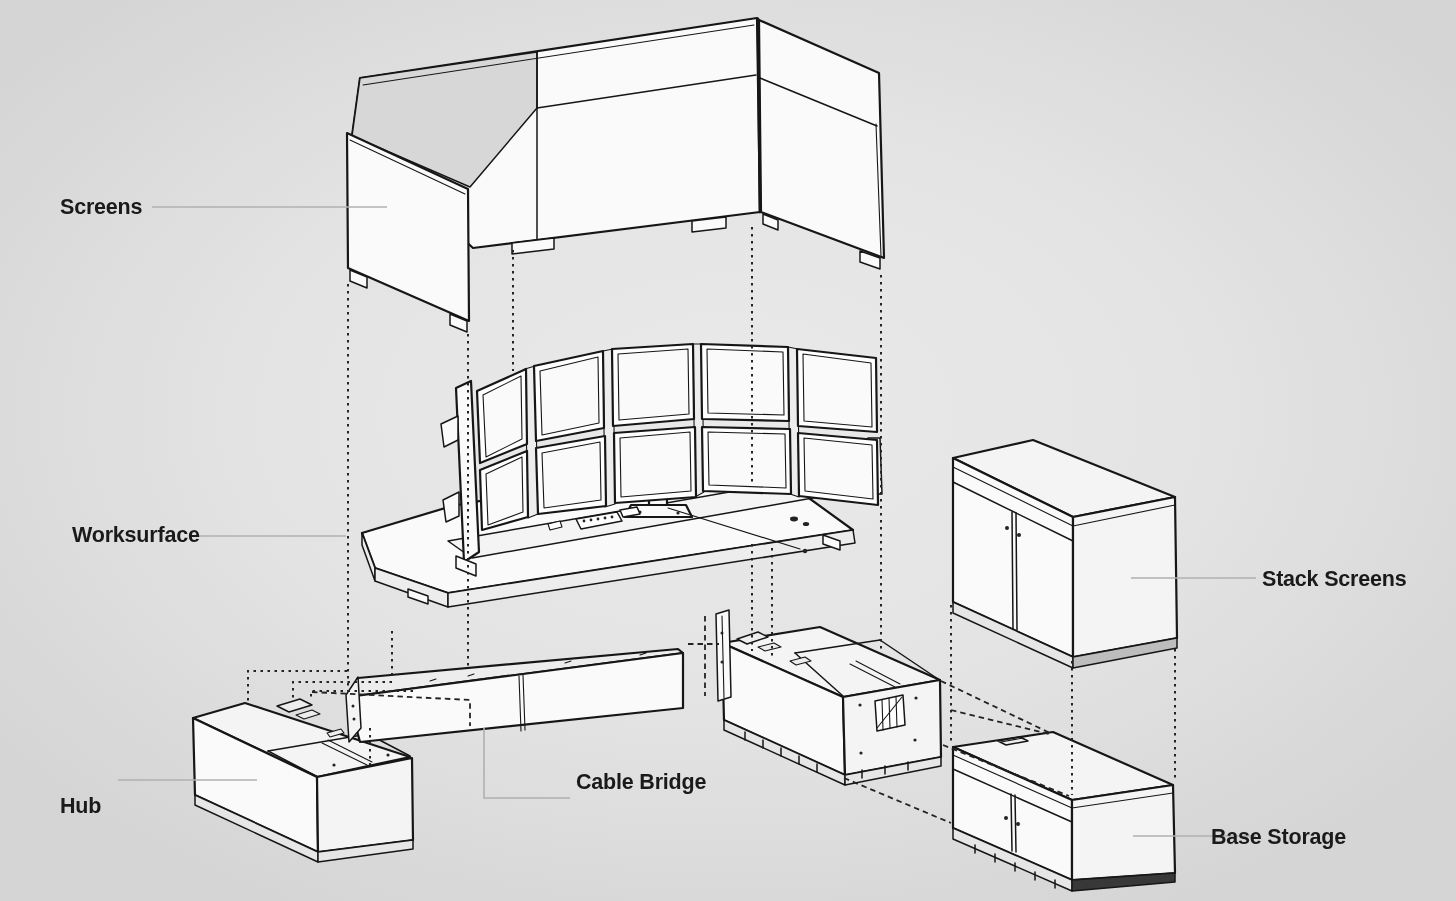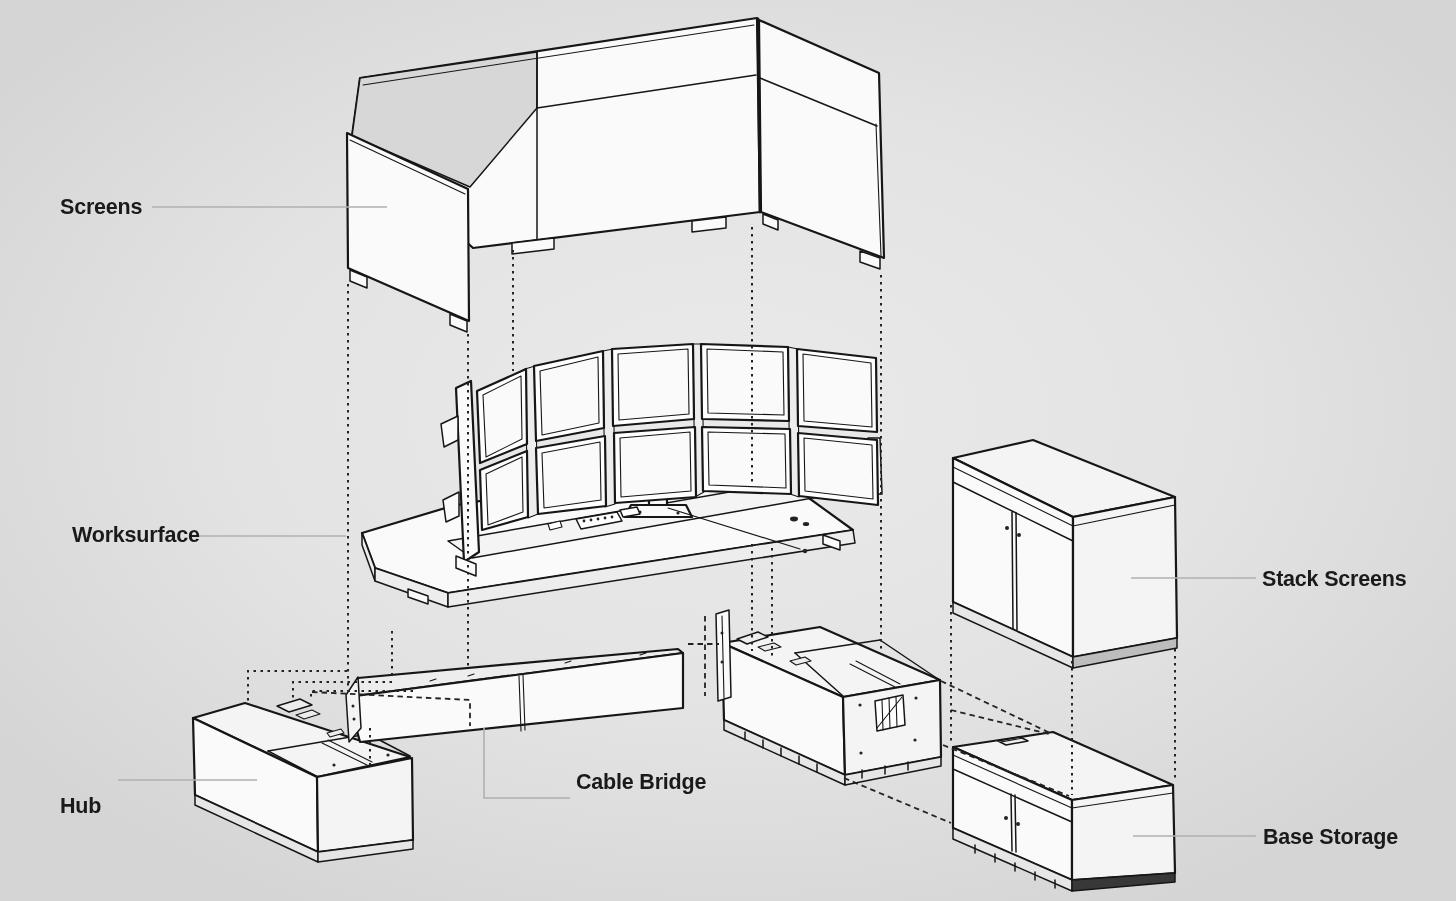--- a/index.html
+++ b/index.html
@@ -285,14 +285,14 @@
     <line class="ldr" x1="1131" y1="578" x2="1256" y2="578"></line>
     <line class="ldr" x1="1133" y1="836" x2="1256" y2="836"></line>
   </g>
 </svg>
 
   <div class="lbl" style="left:60px;top:207px">Screens</div>
   <div class="lbl" style="left:72px;top:535px">Worksurface</div>
   <div class="lbl" style="left:60px;top:806px">Hub</div>
   <div class="lbl" style="left:576px;top:782px">Cable Bridge</div>
   <div class="lbl" style="left:1262px;top:579px">Stack Screens</div>
-  <div class="lbl" style="left:1263px;top:837px">Base Storage</div>
+  <div class="lbl" style="left:1211px;top:837px">Base Storage</div>
 </div>
 
 </body></html>

